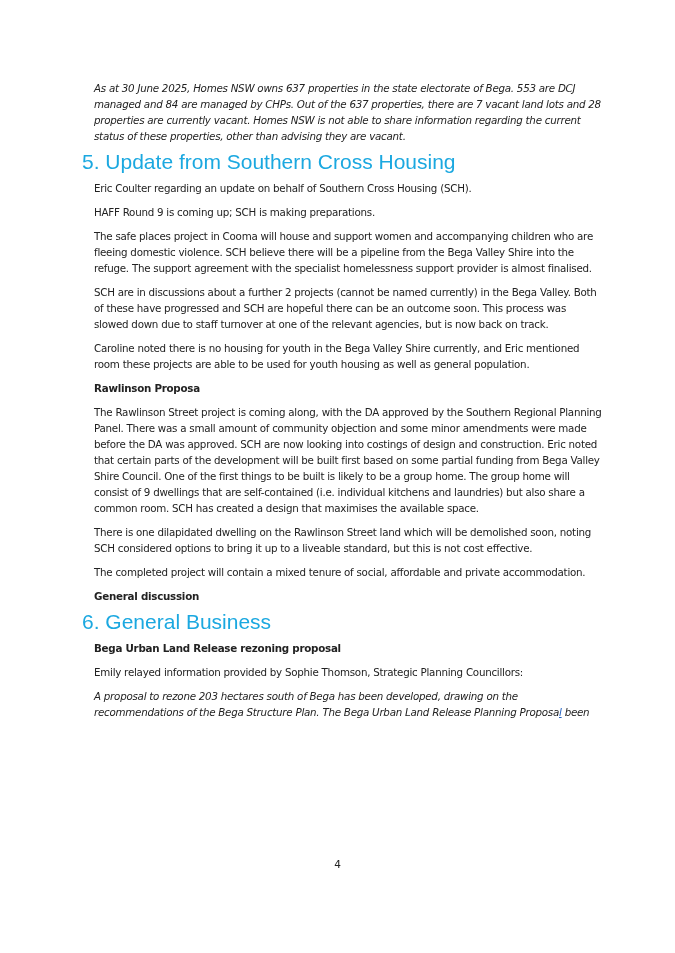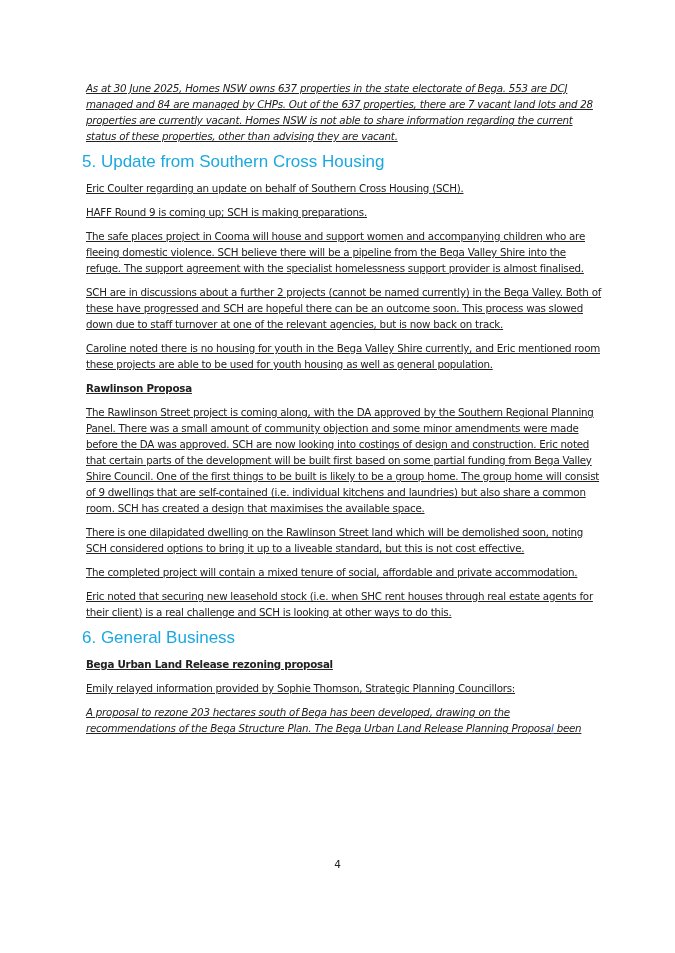--- a/index.html
+++ b/index.html
@@ -20,33 +20,32 @@
       left: 82px;
       top: 80px;
       width: 520px;
       font-family: "DejaVu Sans", sans-serif;
       font-size: 10.3px;
       line-height: 16px;
       letter-spacing: -0.25px;
       color: #222222;
     }
     p {
-      margin: 0 0 8px 4px;
-      text-decoration: underline;
+      margin: 0 0 8px 12px;
     }
     .italic {
       font-style: italic;
     }
     .bold {
       font-weight: bold;
     }
     h2 {
       font-family: "Liberation Sans", sans-serif;
       font-weight: normal;
-      font-size: 17px;
+      font-size: 21px;
       line-height: 20px;
       color: #1ba8e0;
       margin: 2px 0 8px 0;
       letter-spacing: 0;
     }
     .link {
       color: #1f5fc0;
       text-decoration: underline;
     }
     .page-number {
@@ -72,21 +71,21 @@
   <p>HAFF Round 9 is coming up; SCH is making preparations.</p>
   <p>The safe places project in Cooma will house and support women and accompanying children who are fleeing domestic violence. SCH believe there will be a pipeline from the Bega Valley Shire into the refuge. The support agreement with the specialist homelessness support provider is almost finalised.</p>
   <p>SCH are in  discussions about a further 2 projects (cannot be named currently) in the Bega Valley. Both of these have progressed and SCH are hopeful there can be an outcome soon. This process was slowed down due to staff turnover at one of the relevant agencies, but is now back on track.</p>
   <p>Caroline noted there is no housing for youth in the Bega Valley Shire currently, and Eric mentioned room these projects are able to be used for youth housing as well as general population.</p>
 
   <p class="bold">Rawlinson Proposa</p>
   <p>The Rawlinson Street project is coming along, with the DA approved by the Southern Regional Planning Panel. There was a small amount of community objection and some minor amendments were made before the DA was approved. SCH are now looking into costings of design and construction. Eric noted that certain parts of the development will be built first based on some partial funding from Bega Valley Shire Council. One of the first things to be built is likely to be a group home. The group home will consist of 9 dwellings that are self-contained (i.e. individual kitchens and laundries) but also share a common room. SCH has created a design that maximises the available space.</p>
   <p>There is one dilapidated dwelling on the Rawlinson Street land which will be demolished soon, noting SCH considered options to bring it up to a liveable standard, but this is not cost effective.</p>
   <p>The completed project will contain a mixed tenure of social, affordable and private accommodation.</p>
 
-  <p>Eric noted that securing new leasehold stock (i.e. when SHC rent houses through real estate agents for their client) is a real challenge and SCH is looking at other ways to do this.</p>
+  <p class="bold">General discussion</p>
 
   <h2>6. General Business</h2>
   <p class="bold">Bega Urban Land Release rezoning proposal</p>
   <p>Emily relayed information provided by Sophie Thomson, Strategic Planning Councillors:</p>
   <p class="italic"><span>A proposal to rezone 203 hectares south of Bega has been developed, drawing on the recommendations of the Bega Structure Plan. The Bega Urban Land Release Planning Proposa</span><span class="link">l</span><span> been</span></p>
 
 </div>
 
 <div class="page-number">4</div>
 

